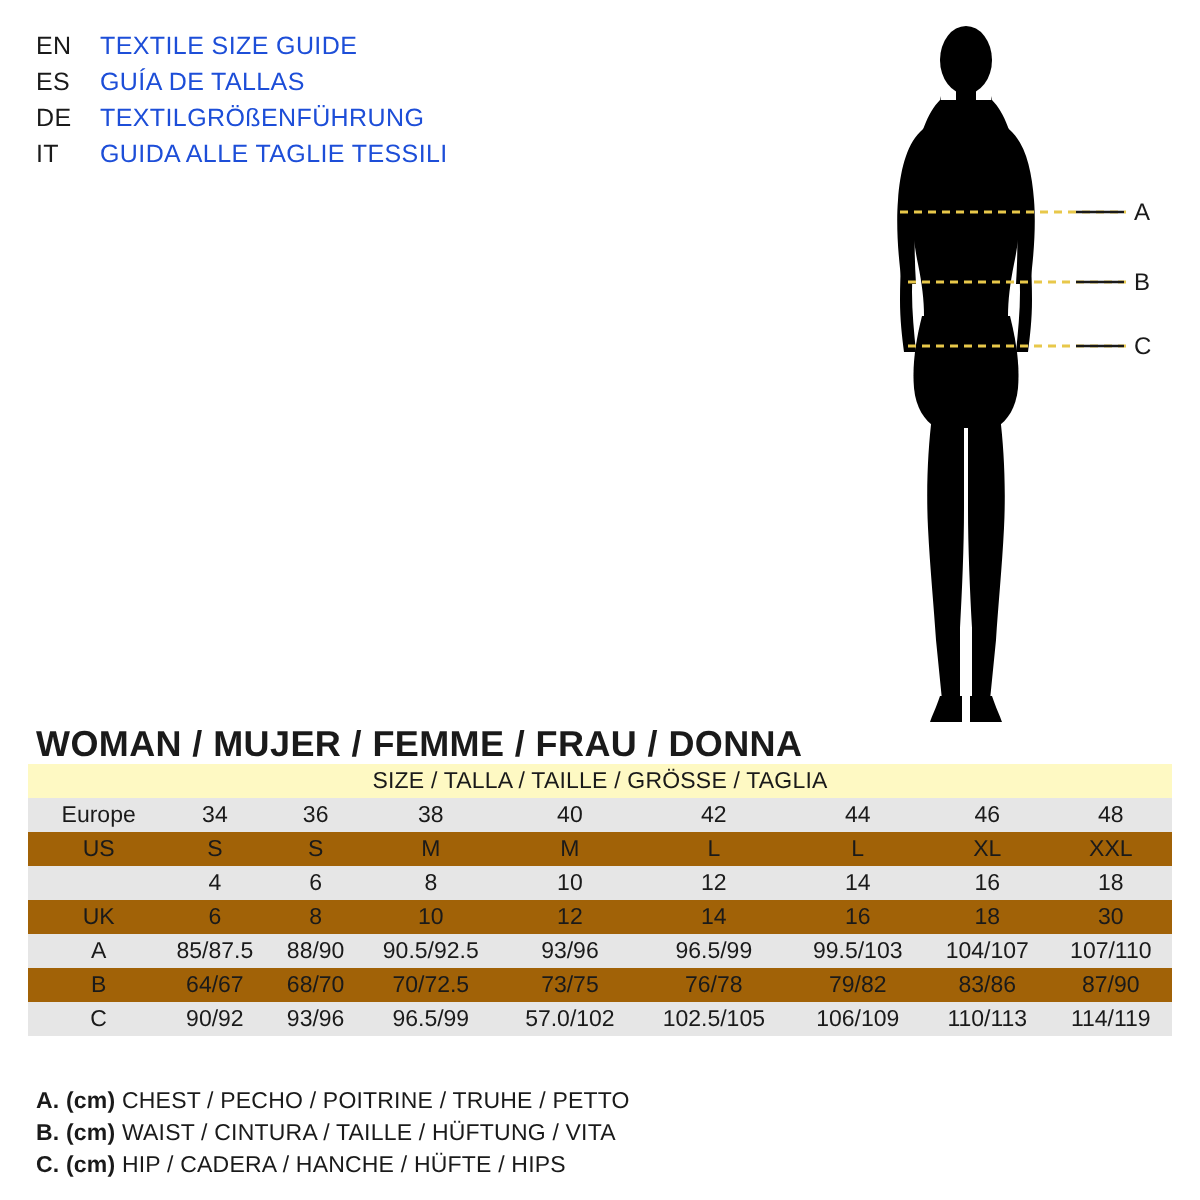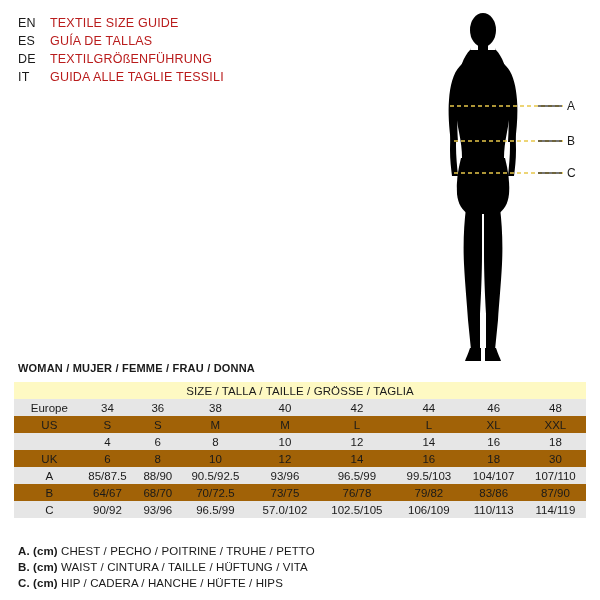--- a/index.html
+++ b/index.html
@@ -35,21 +35,21 @@
   }
   .lang-code {
     width: 32px;
     font-size: 12.5px;
     letter-spacing: 0.2px;
     color: #1a1a1a;
   }
   .lang-text {
     font-size: 12.5px;
     letter-spacing: 0.2px;
-    color: #b91c1c;
+    color: #1d4ed8;
   }
 
   
   .figure-area {
     position: absolute;
     left: 420px;
     top: 8px;
     width: 175px;
     height: 365px;
   }
@@ -66,21 +66,21 @@
   }
   .lbl-a { left: 147px; top: 92px; }
   .lbl-b { left: 147px; top: 127px; }
   .lbl-c { left: 147px; top: 159px; }
 
   
   .woman-title {
     position: absolute;
     left: 18px;
     top: 362px;
-    font-size: 11px;
+    font-size: 18px;
     font-weight: bold;
     letter-spacing: 0.2px;
   }
 
   table.size-table {
     position: absolute;
     left: 14px;
     top: 382px;
     width: 572px;
     border-collapse: collapse;

